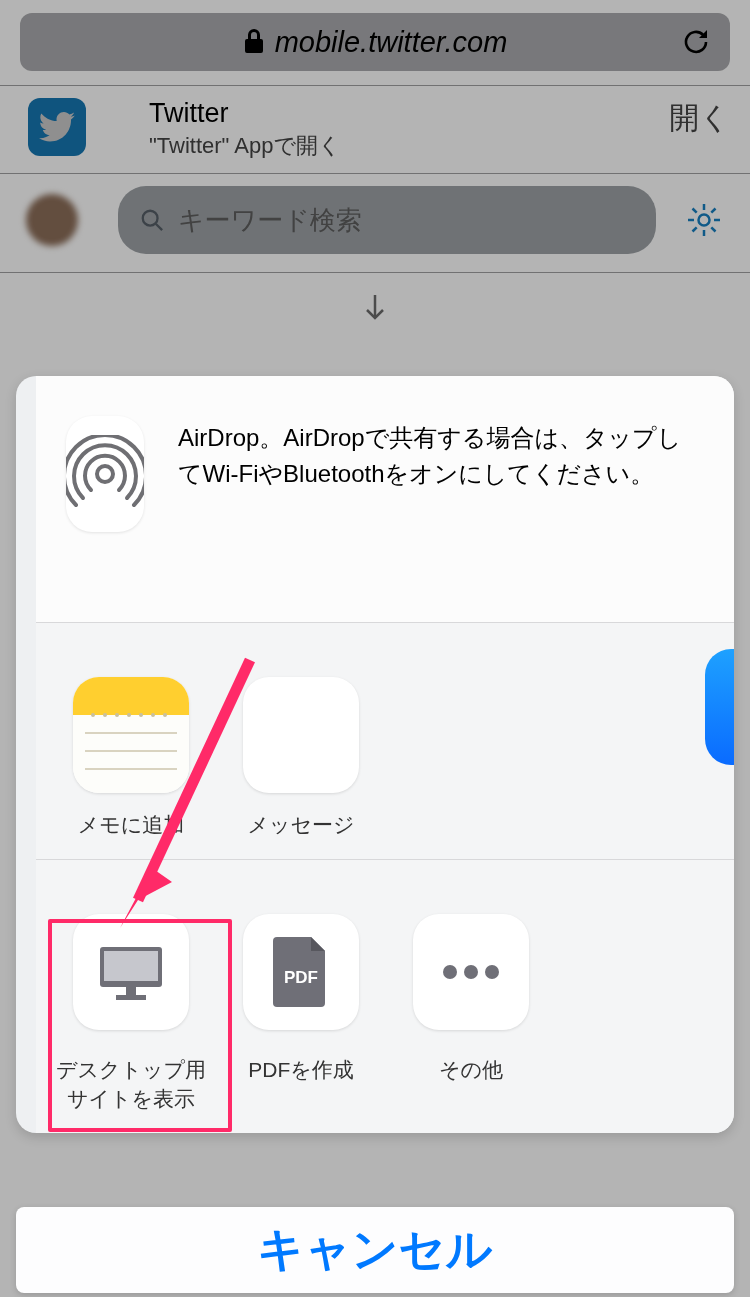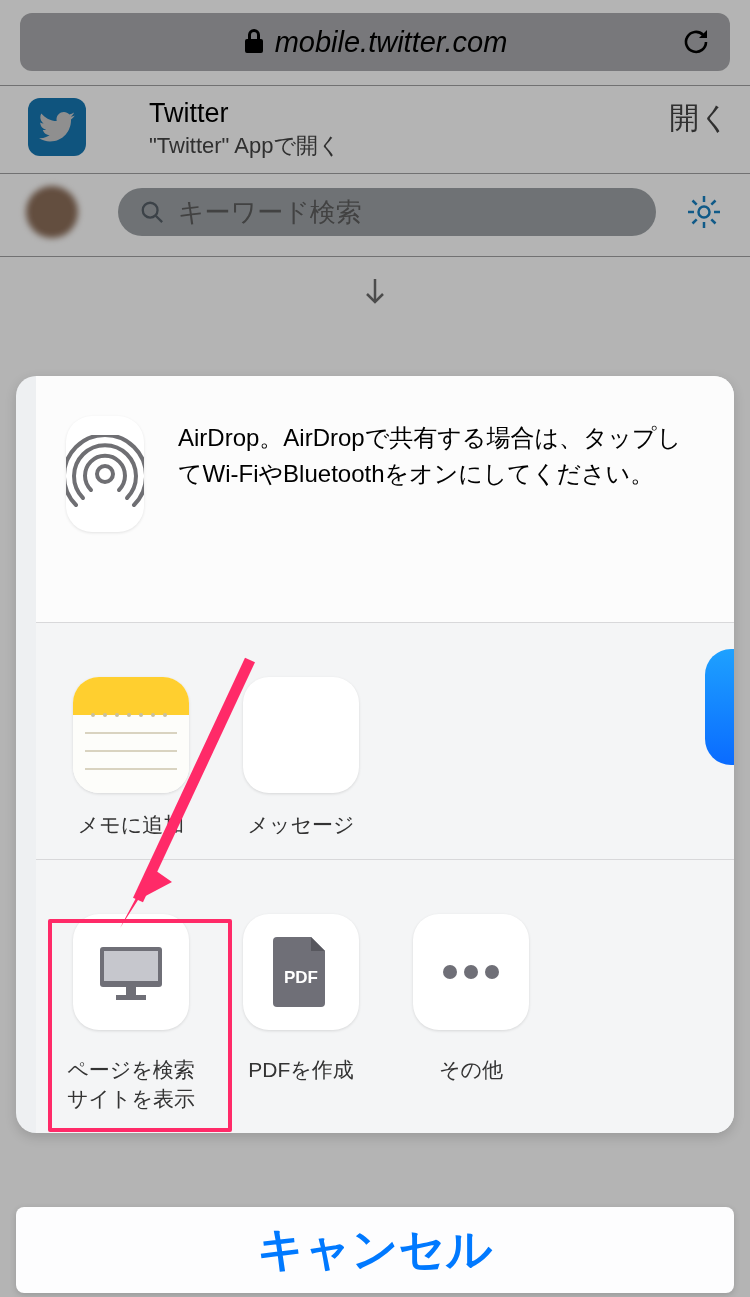--- a/index.html
+++ b/index.html
@@ -46,21 +46,21 @@
 .openbtn { font-size: 30px; color:#555; }
 
 .searchrow {
   display:flex; align-items:center; padding: 12px 20px 18px 26px;
 }
 .avatar {
   width: 52px; height: 52px; background:#b08a70;
   border-radius:50%; filter: blur(3px);
 }
 .searchbox {
-  flex:1; margin-left: 40px; height: 48px; background:#c6ccd1;
+  flex:1; margin-left: 40px; height: 68px; background:#c6ccd1;
   border-radius: 28px; display:flex; align-items:center; padding:0 22px;
 }
 .searchbox input {
   border:none; background:transparent; font-size:26px; color:#4a5560;
   margin-left:14px; outline:none; width:100%;
 }
 .gear { margin-left: 30px; margin-right: 8px; }
 .arrowdown {
   display:flex; justify-content:center; padding: 20px 0 28px;
   font-size: 28px; color:#888;
@@ -269,21 +269,21 @@
 
     <div class="app">
       <div class="tile">
         <svg width="70" height="58" viewBox="0 0 70 58">
           <rect x="4" y="4" width="62" height="40" rx="3" fill="#6f6f77"></rect>
           <rect x="8" y="8" width="54" height="30" fill="#c6c7cd"></rect>
           <rect x="30" y="44" width="10" height="8" fill="#6f6f77"></rect>
           <rect x="20" y="52" width="30" height="5" fill="#6f6f77"></rect>
         </svg>
       </div>
-      <div class="lbl" style="white-space:pre-line">ページを検索
+      <div class="lbl" style="white-space:pre-line">デスクトップ用
 サイトを表示</div>
     </div>
 
 
     <div class="app">
       <div class="tile">
         <svg width="56" height="70" viewBox="0 0 56 70">
           <path d="M4 0h34l14 14v52a4 4 0 01-4 4H4a4 4 0 01-4-4V4a4 4 0 014-4z" fill="#6f6f77"></path>
           <path d="M38 0v14h14z" fill="#57575e"></path>
           <text x="28" y="46" text-anchor="middle" fill="#fff" font-size="17" font-weight="700" font-family="Arial">PDF</text>

